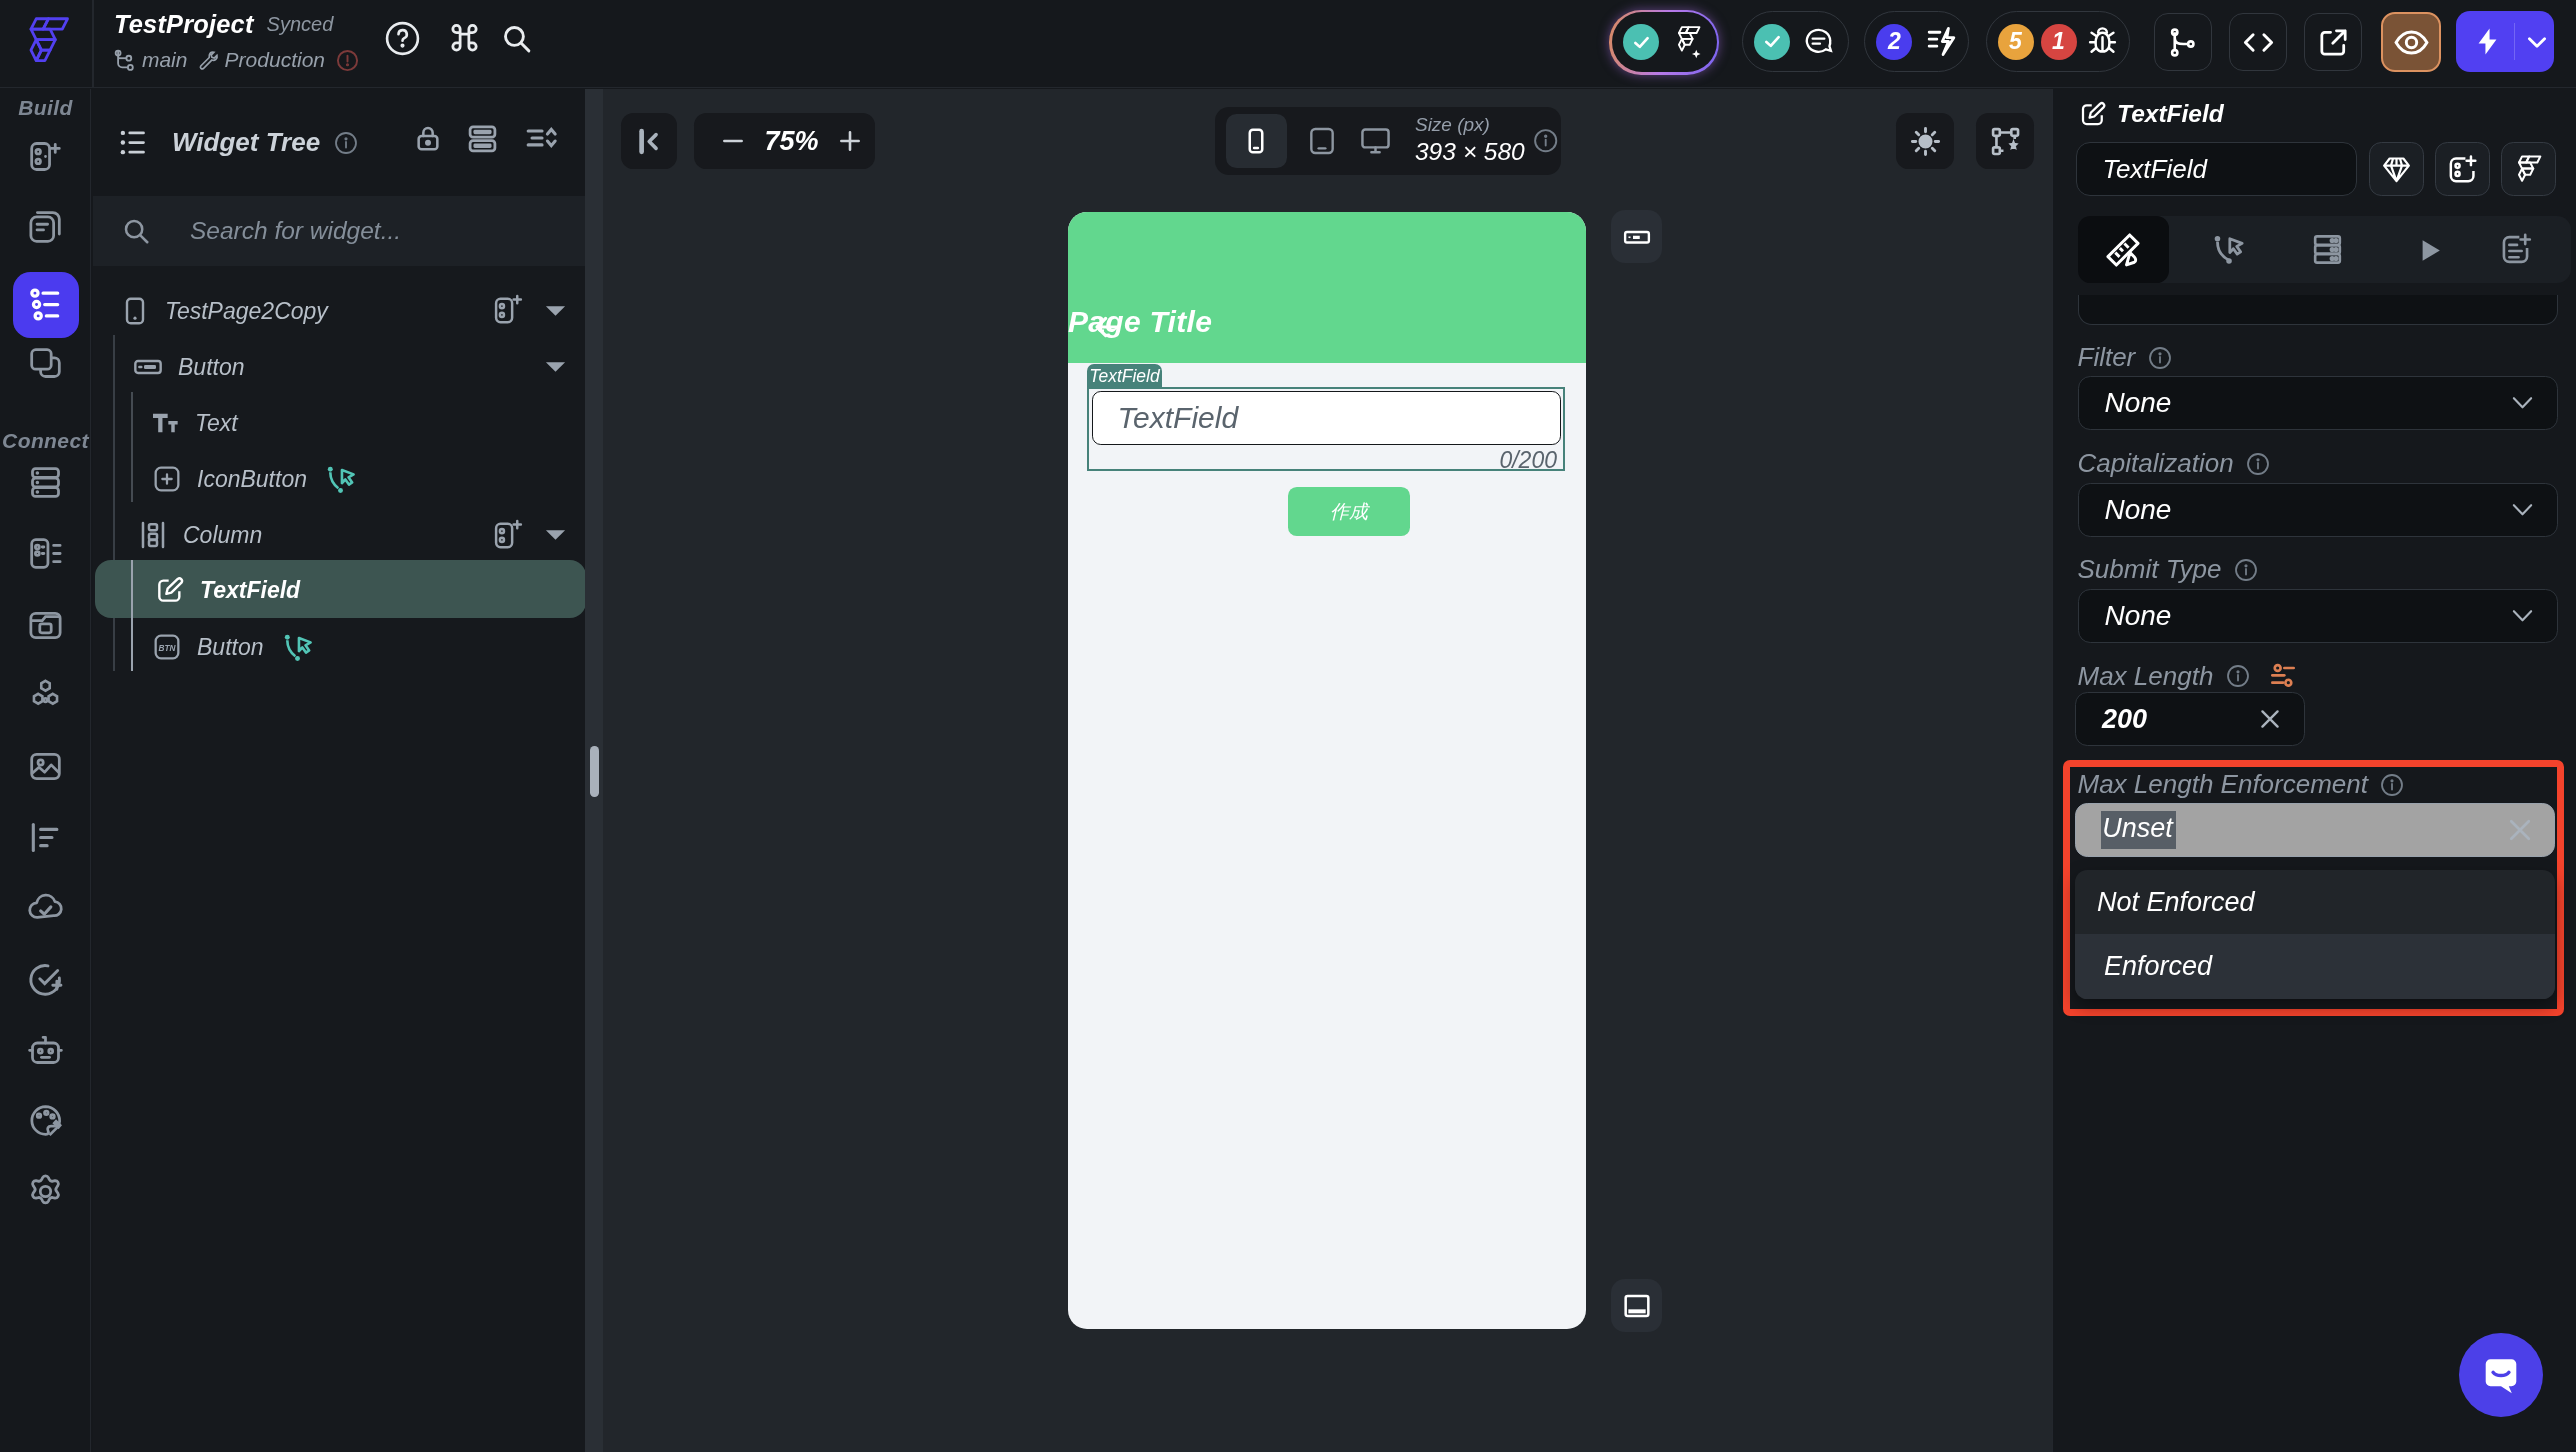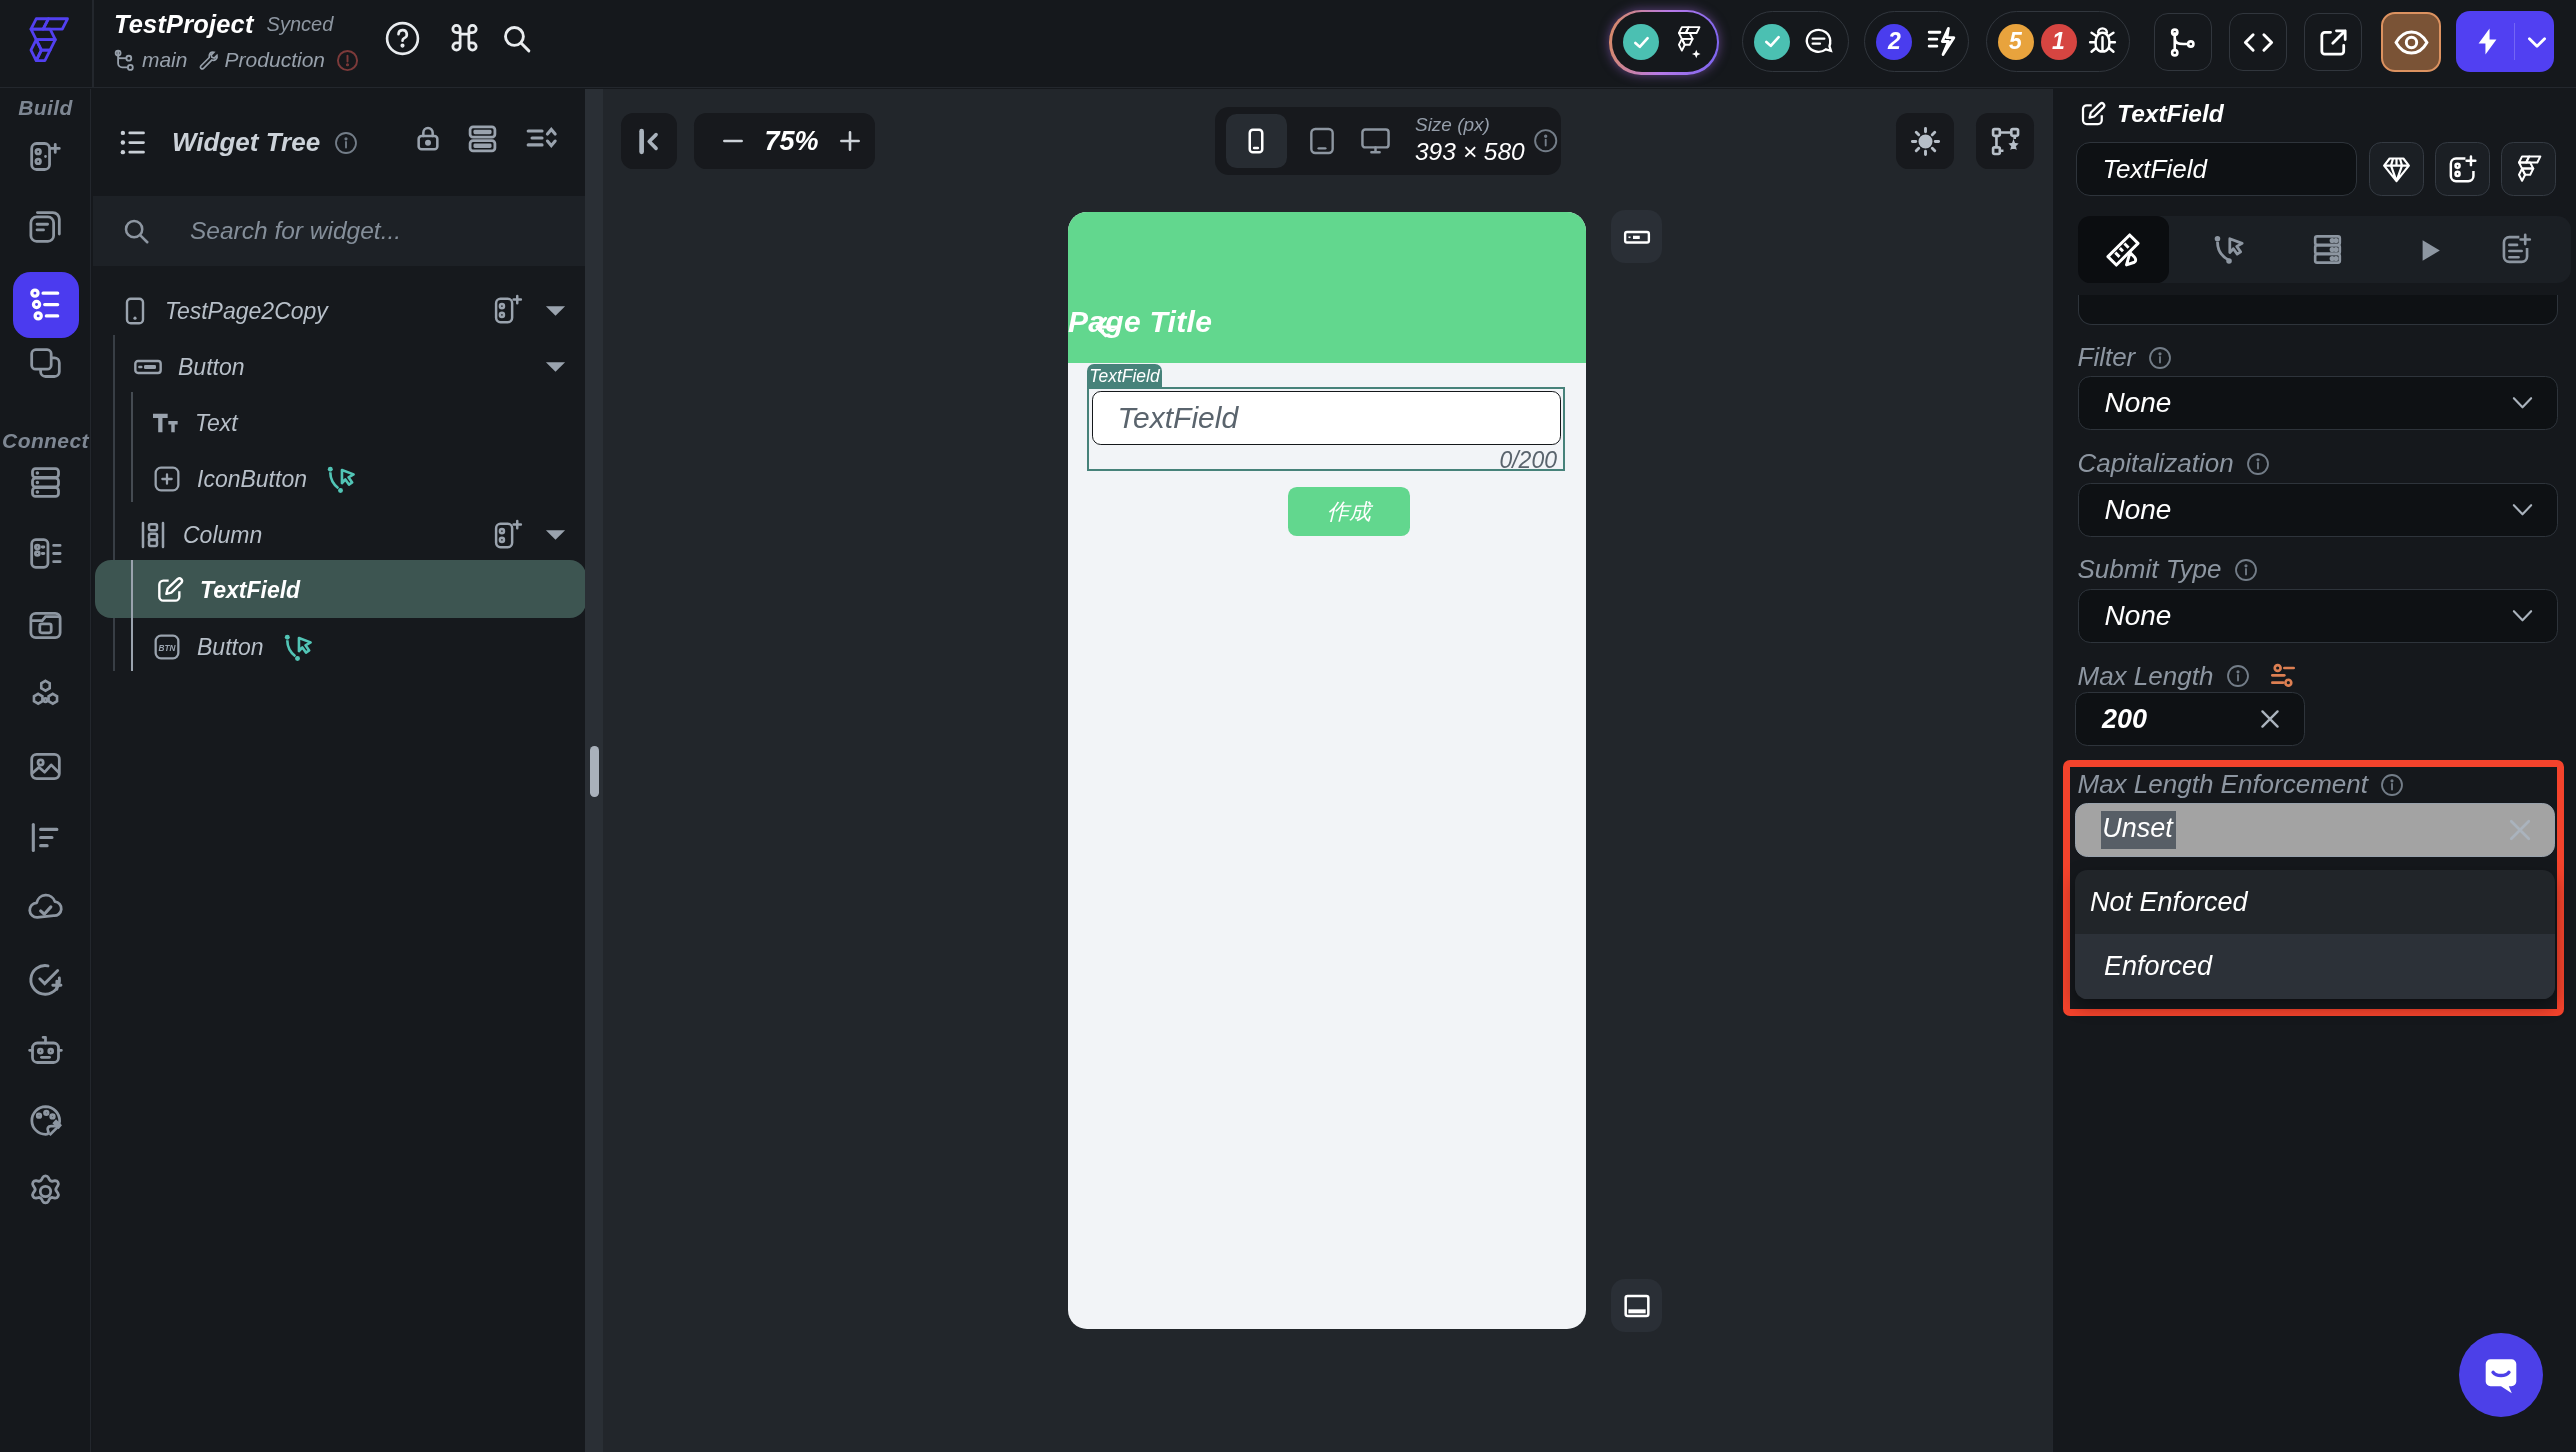--- a/index.html
+++ b/index.html
@@ -487,21 +487,21 @@
           <path d="M20 12 H4.5 M11 5.5 L4.5 12 L11 18.5"></path>
         </svg>
       <div class="abs" style="left:0;top:93px;width:518px;height:44px;text-align:left;color:#fff;font-size:30px;font-weight:600;letter-spacing:0.3px">Page Title</div>
 
       <div class="abs" style="left:19px;top:152px;width:75px;height:24.5px;background:#47827a;border-radius:7px 7px 0 0;color:#fff;font-size:17.5px;font-weight:500;display:flex;align-items:center;justify-content:center">TextField</div>
       <div class="abs" style="left:19px;top:175px;width:478px;height:84px;border:2.6px solid #47827a"></div>
       <div class="abs" style="left:24px;top:179px;width:469px;height:54px;background:#fff;border:1.8px solid #15181b;border-radius:8.8px;display:flex;align-items:center">
           <span style="color:#5a646d;font-size:30px;font-weight:500;margin-left:24.5px">TextField</span>
         </div>
       <div class="abs" style="left:24px;top:235px;width:465px;height:23px;text-align:right;color:#5a646d;font-size:23px">0/200</div>
-      <div class="abs row" style="left:220px;top:275px;width:122px;height:49px;background:#62d78e;border-radius:8.8px;justify-content:center;color:#fff;font-size:22px">作成</div>
+      <div class="abs row" style="left:220px;top:275px;width:122px;height:49px;background:#62d78e;border-radius:8.8px;justify-content:center;color:#fff;font-size:19px">作成</div>
     </div>
     <div class="abs row" style="left:1008px;top:121px;width:51px;height:53px;background:#2a2f36;border-radius:14px;justify-content:center">
       <svg width="30" height="30" viewBox="0 0 24 24" fill="none" stroke="#fff" stroke-width="1.9">
           <rect x="2.5" y="8" width="19" height="8.4" rx="1.5"></rect>
           <rect x="8.8" y="11" width="5.4" height="2.6" fill="#fff" stroke="none"></rect>
           <path d="M5.2 12.2 h1.6" stroke-width="1.3"></path>
         </svg>
     </div>
     <div class="abs row" style="left:1008px;top:1190px;width:51px;height:53px;background:#2a2f36;border-radius:14px;justify-content:center">
       <svg width="32" height="32" viewBox="0 0 24 24" fill="none" stroke="#fff" stroke-width="1.9">
@@ -643,21 +643,21 @@
           <circle cx="12" cy="7.8" r="0.7" fill="#737d88"></circle>
         </svg>
     </div>
     <div class="abs row" style="left:22px;top:714px;width:480px;height:54px;background:#a3a3a3;border:1.8px solid #99a2ac;border-radius:12.3px">
       <span style="color:#fff;font-size:27px;margin-left:24.5px;background:#575e66;padding:1.8px 3.5px 5.3px 1.8px">Unset</span>
       <svg style="position:absolute;right:19px" width="30" height="30" viewBox="0 0 24 24" fill="none" stroke="#aab3bd" stroke-width="2.2" stroke-linecap="round">
           <path d="M5 5 L19 19 M19 5 L5 19"></path>
         </svg>
     </div>
     <div class="abs" style="left:22px;top:781px;width:480px;height:129px;background:#212529;border-radius:12.3px;overflow:hidden;box-shadow:0 7px 17.5px rgba(0,0,0,.4)">
-      <div class="row" style="height:64px;color:#fff;font-size:27px;padding-left:15px">Not Enforced</div>
+      <div class="row" style="height:64px;color:#fff;font-size:27px;padding-left:22px">Not Enforced</div>
       <div class="row" style="height:65px;color:#fff;font-size:27px;padding-left:29px;background:#2c3138">Enforced</div>
     </div>
   </div>
   <div class="abs row" style="left:2459px;top:1333px;width:84px;height:84px;border-radius:50%;background:#4c40e8;justify-content:center">
     <svg width="42" height="42" viewBox="0 0 28 28" fill="#fff">
         <path d="M7 3.5 h14 a3.2 3.2 0 0 1 3.2 3.2 v11.6 a3.2 3.2 0 0 1 -3.2 3.2 h-1.8 l2 4.6 l-7.2 -4.6 H7 a3.2 3.2 0 0 1 -3.2 -3.2 V6.7 A3.2 3.2 0 0 1 7 3.5 Z"></path>
         <path d="M8.7 12.2 c2.2 2.9 8.4 2.9 10.6 0" stroke="#4c40e8" stroke-width="2.3" fill="none" stroke-linecap="round"></path>
       </svg>
   </div>
 </div>

